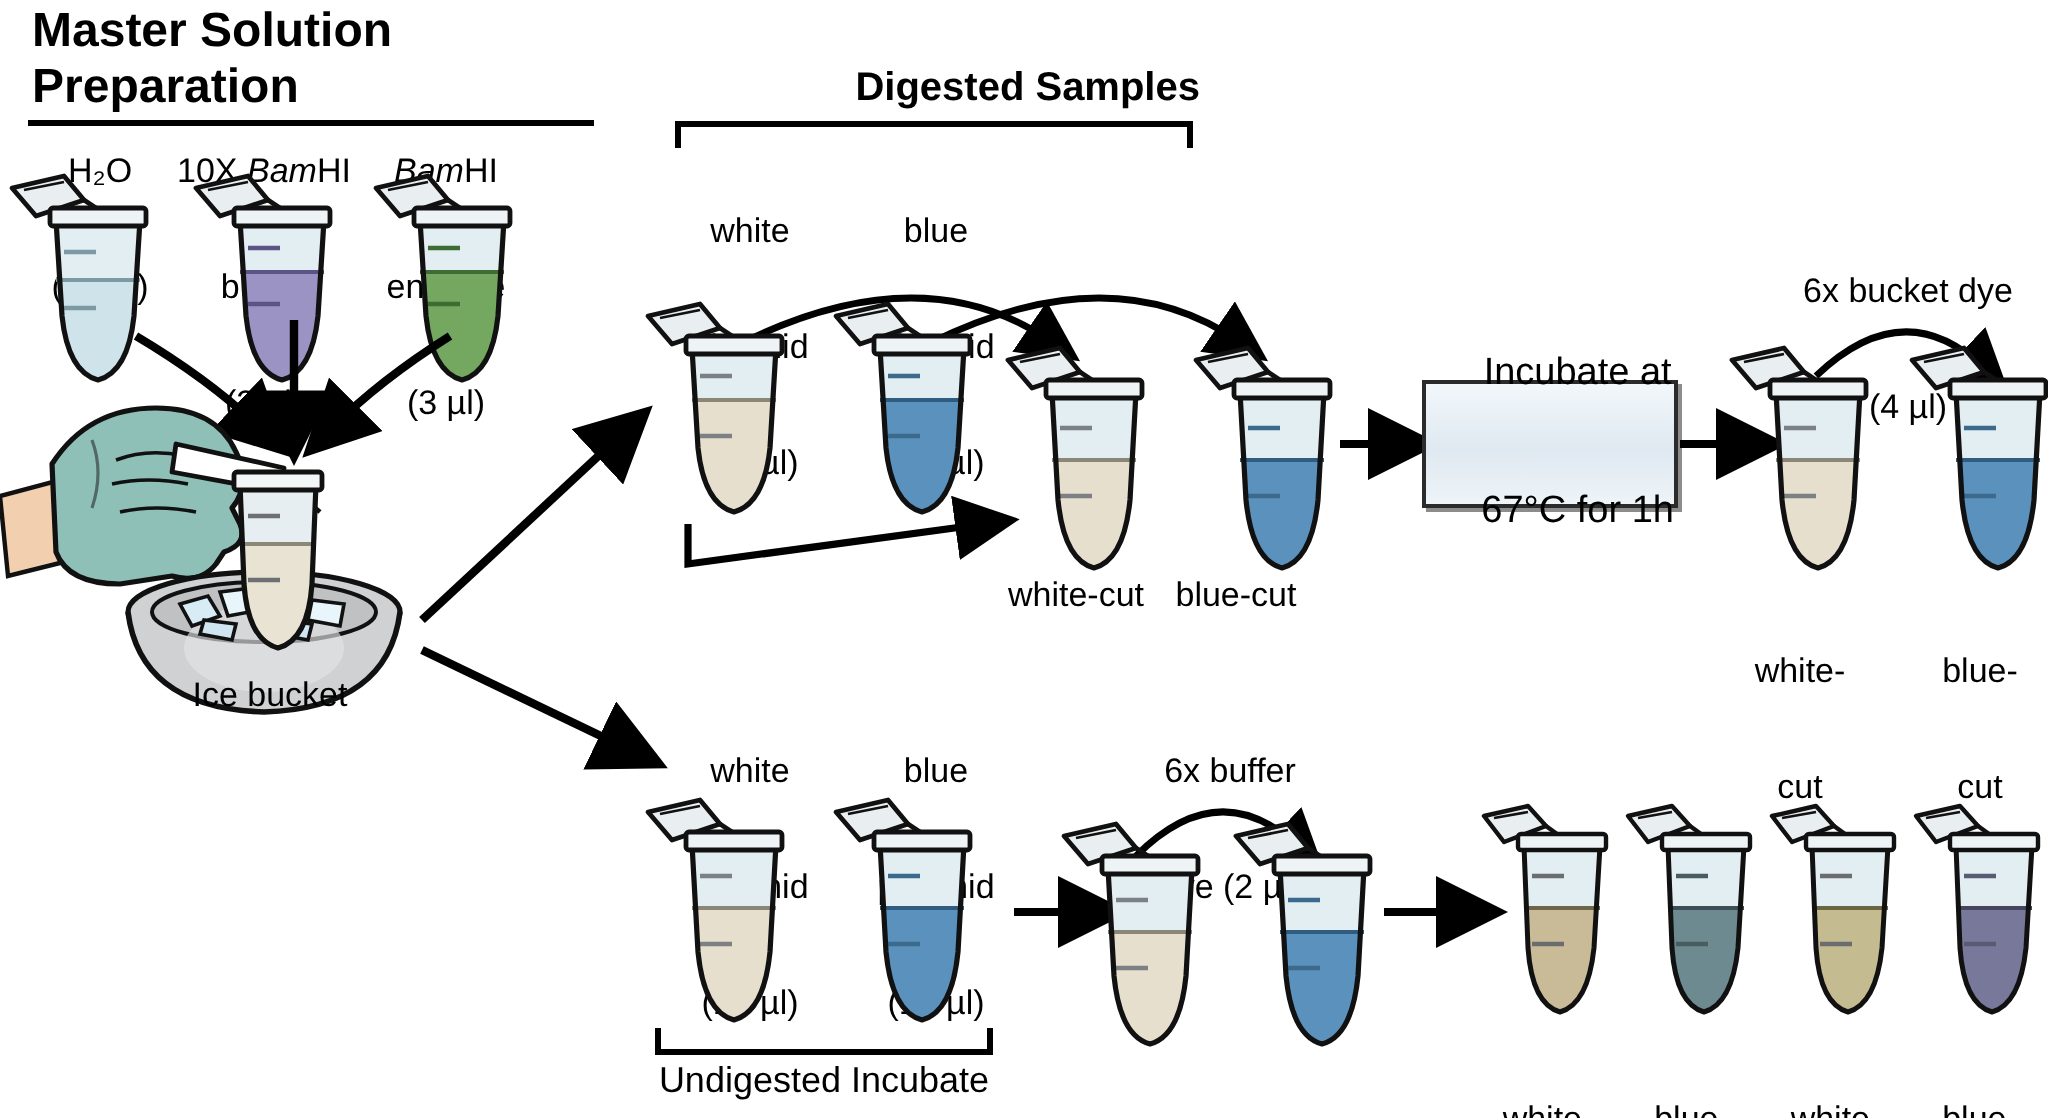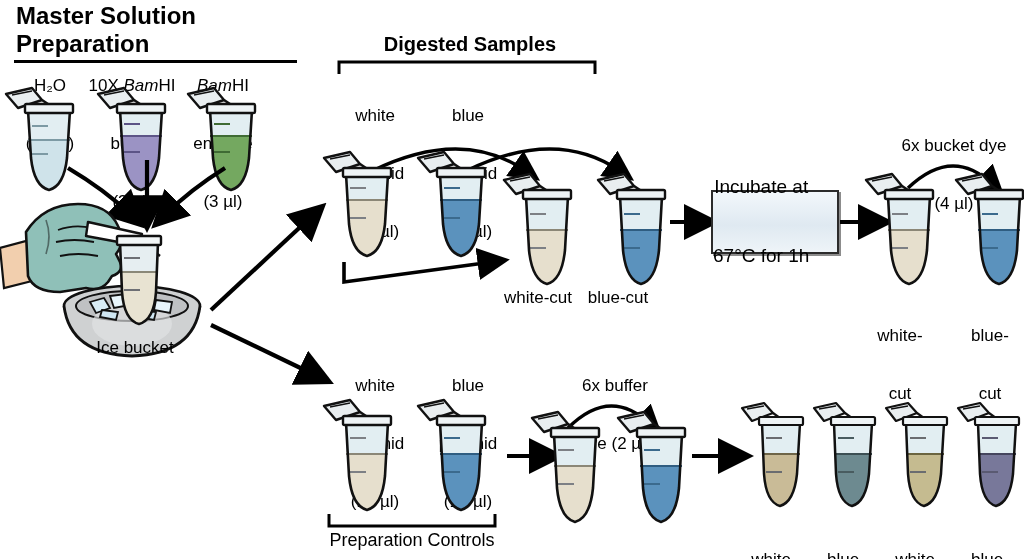--- a/index.html
+++ b/index.html
@@ -4,28 +4,28 @@
 <style>
   html,body{margin:0;padding:0;background:#fff;}
   body{
     width:1024px;height:559px;position:relative;overflow:hidden;
     font-family:"Liberation Sans","DejaVu Sans",sans-serif;
     color:#000;
   }
   #stage{position:absolute;inset:0;width:1024px;height:559px;}
   .lbl{position:absolute;text-align:center;line-height:1.13;white-space:pre;
        font-size:17px;color:#000;}
-  .lbl.bold{font-weight:bold;}
+  .lbl.bold{font-weight:bold;text-align:right;}
   .tube{position:absolute;}
   svg{display:block;overflow:visible;}
   .box-incubate{
     position:absolute;border:2px solid #2b2b2b;
     background:linear-gradient(180deg,#f2f7fb 0%,#dfe9f1 55%,#eef4f8 100%);
     box-shadow:2px 2px 0 rgba(0,0,0,.45);
-    display:flex;align-items:center;justify-content:flex-start;text-align:center;
+    display:flex;align-items:center;justify-content:flex-end;text-align:center;
     font-size:19px;line-height:1.2;white-space:pre;
   }
   .title-wrap{position:absolute;}
   .title-wrap .t{font-size:24px;font-weight:bold;padding:0 2px 2px 2px;}
   .title-wrap .rule{height:3px;background:#000;width:100%;}
 </style>
 </head>
 <body>
 
 <div id="stage">
@@ -426,21 +426,21 @@
       <path d="M26 56 L68 56" stroke="#2f5d81" stroke-width="2" fill="none"></path>
       <path d="M30 40 L46 40 M30 74 L46 74" stroke="#3b6a8d" stroke-width="2.2" fill="none"></path>
       <path d="M26 24 L68 24 L65 78 Q62 108 47 112 Q32 108 29 78 Z" fill="none" stroke="#111" stroke-width="2.6" stroke-linejoin="round"></path>
       <rect x="23" y="18" width="48" height="9" rx="1.5" fill="#eef3f5" stroke="#111" stroke-width="2.4"></rect>
     </svg>
   </div>
 
   <svg style="position:absolute;left:326px;top:512px;" width="172" height="16">
     <path d="M3 2 L3 14 L169 14 L169 2" stroke="#000" stroke-width="3" fill="none"></path>
   </svg>
-  <div class="lbl" style="left:322px;top:530px;width:180px;font-size:18px;">Preparation Controls</div>
+  <div class="lbl" style="left:322px;top:530px;width:180px;font-size:18px;">Undigested Incubate</div>
 
   <svg style="position:absolute;left:505px;top:442px;" width="55" height="28">
     <defs>
         <marker id="ah8" markerWidth="9" markerHeight="9" refX="4" refY="4.5" orient="auto">
           <path d="M0,0 L9,4.5 L0,9 Z" fill="#000"></path>
         </marker>
       </defs>
     <path d="M2 14 L40 14" stroke="#000" stroke-width="4" fill="none" marker-end="url(#ah8)"></path>
   </svg>
 

